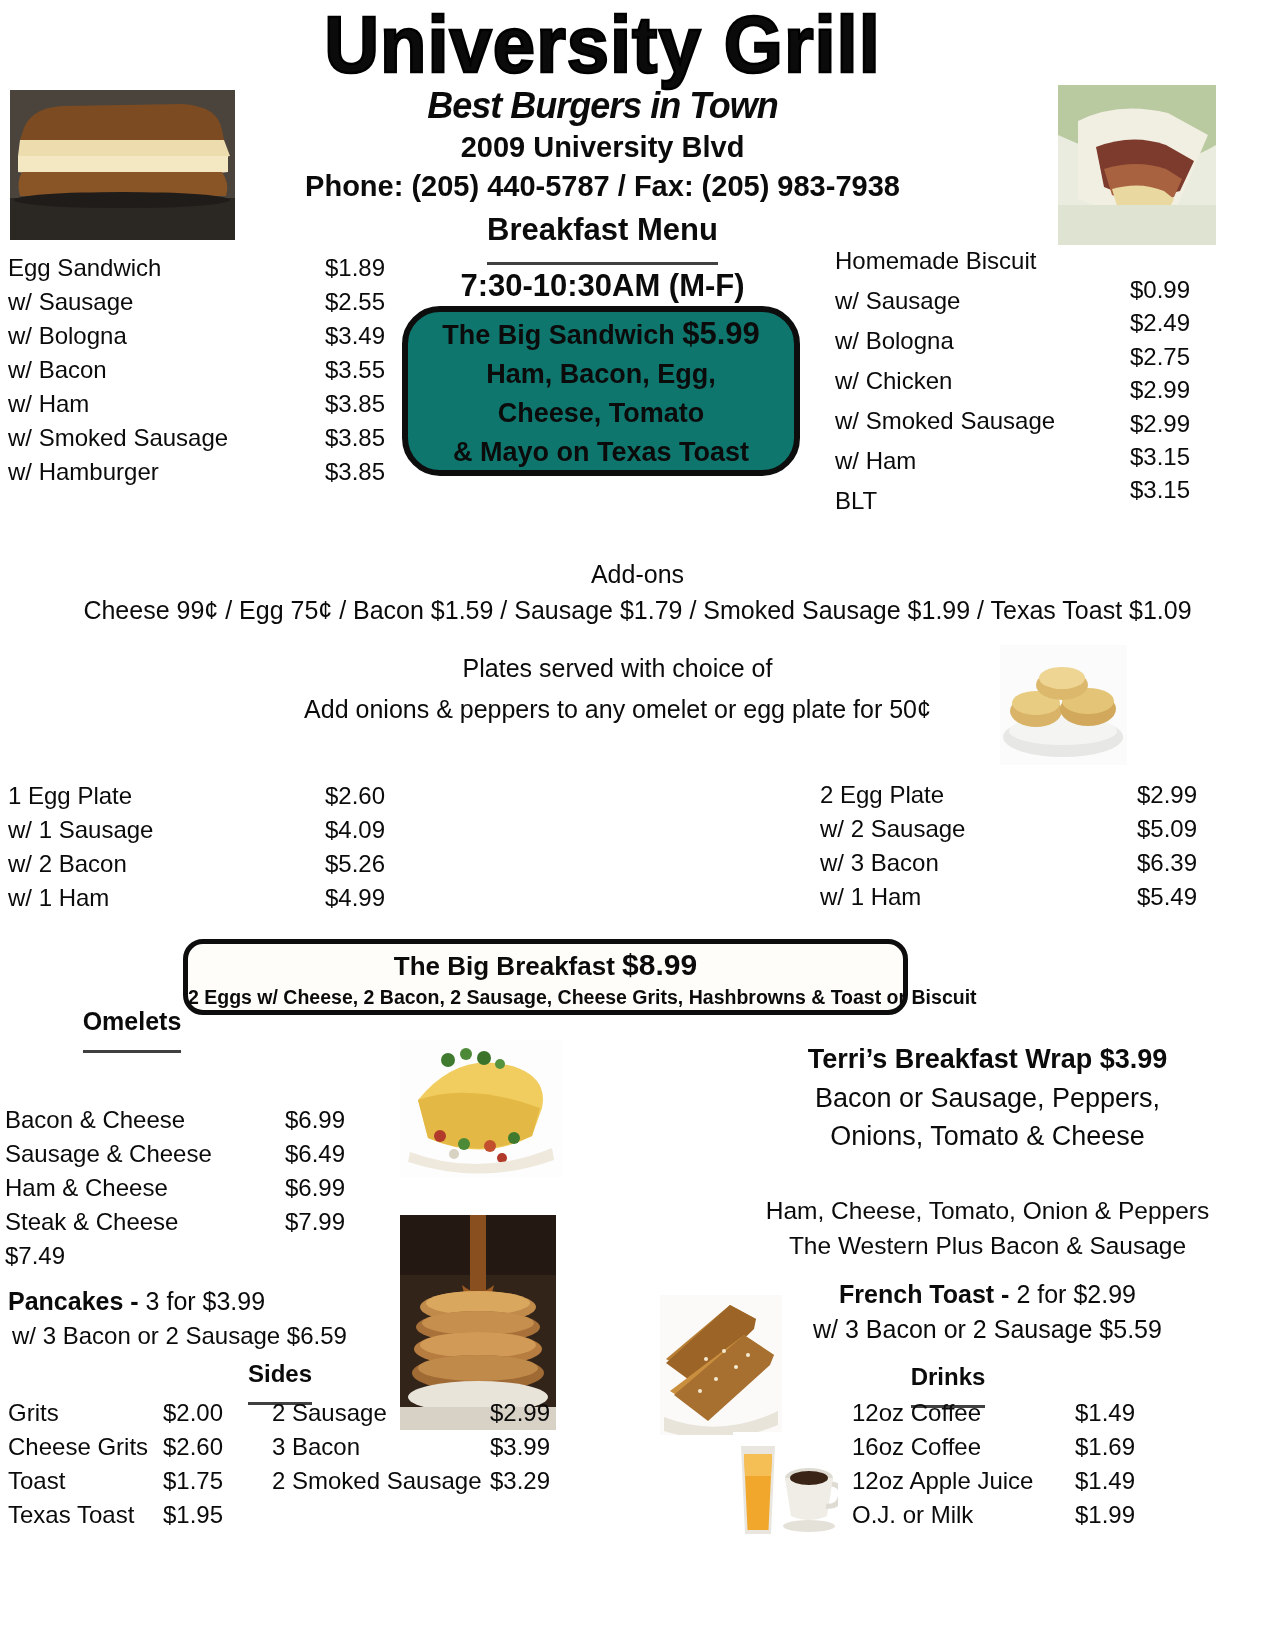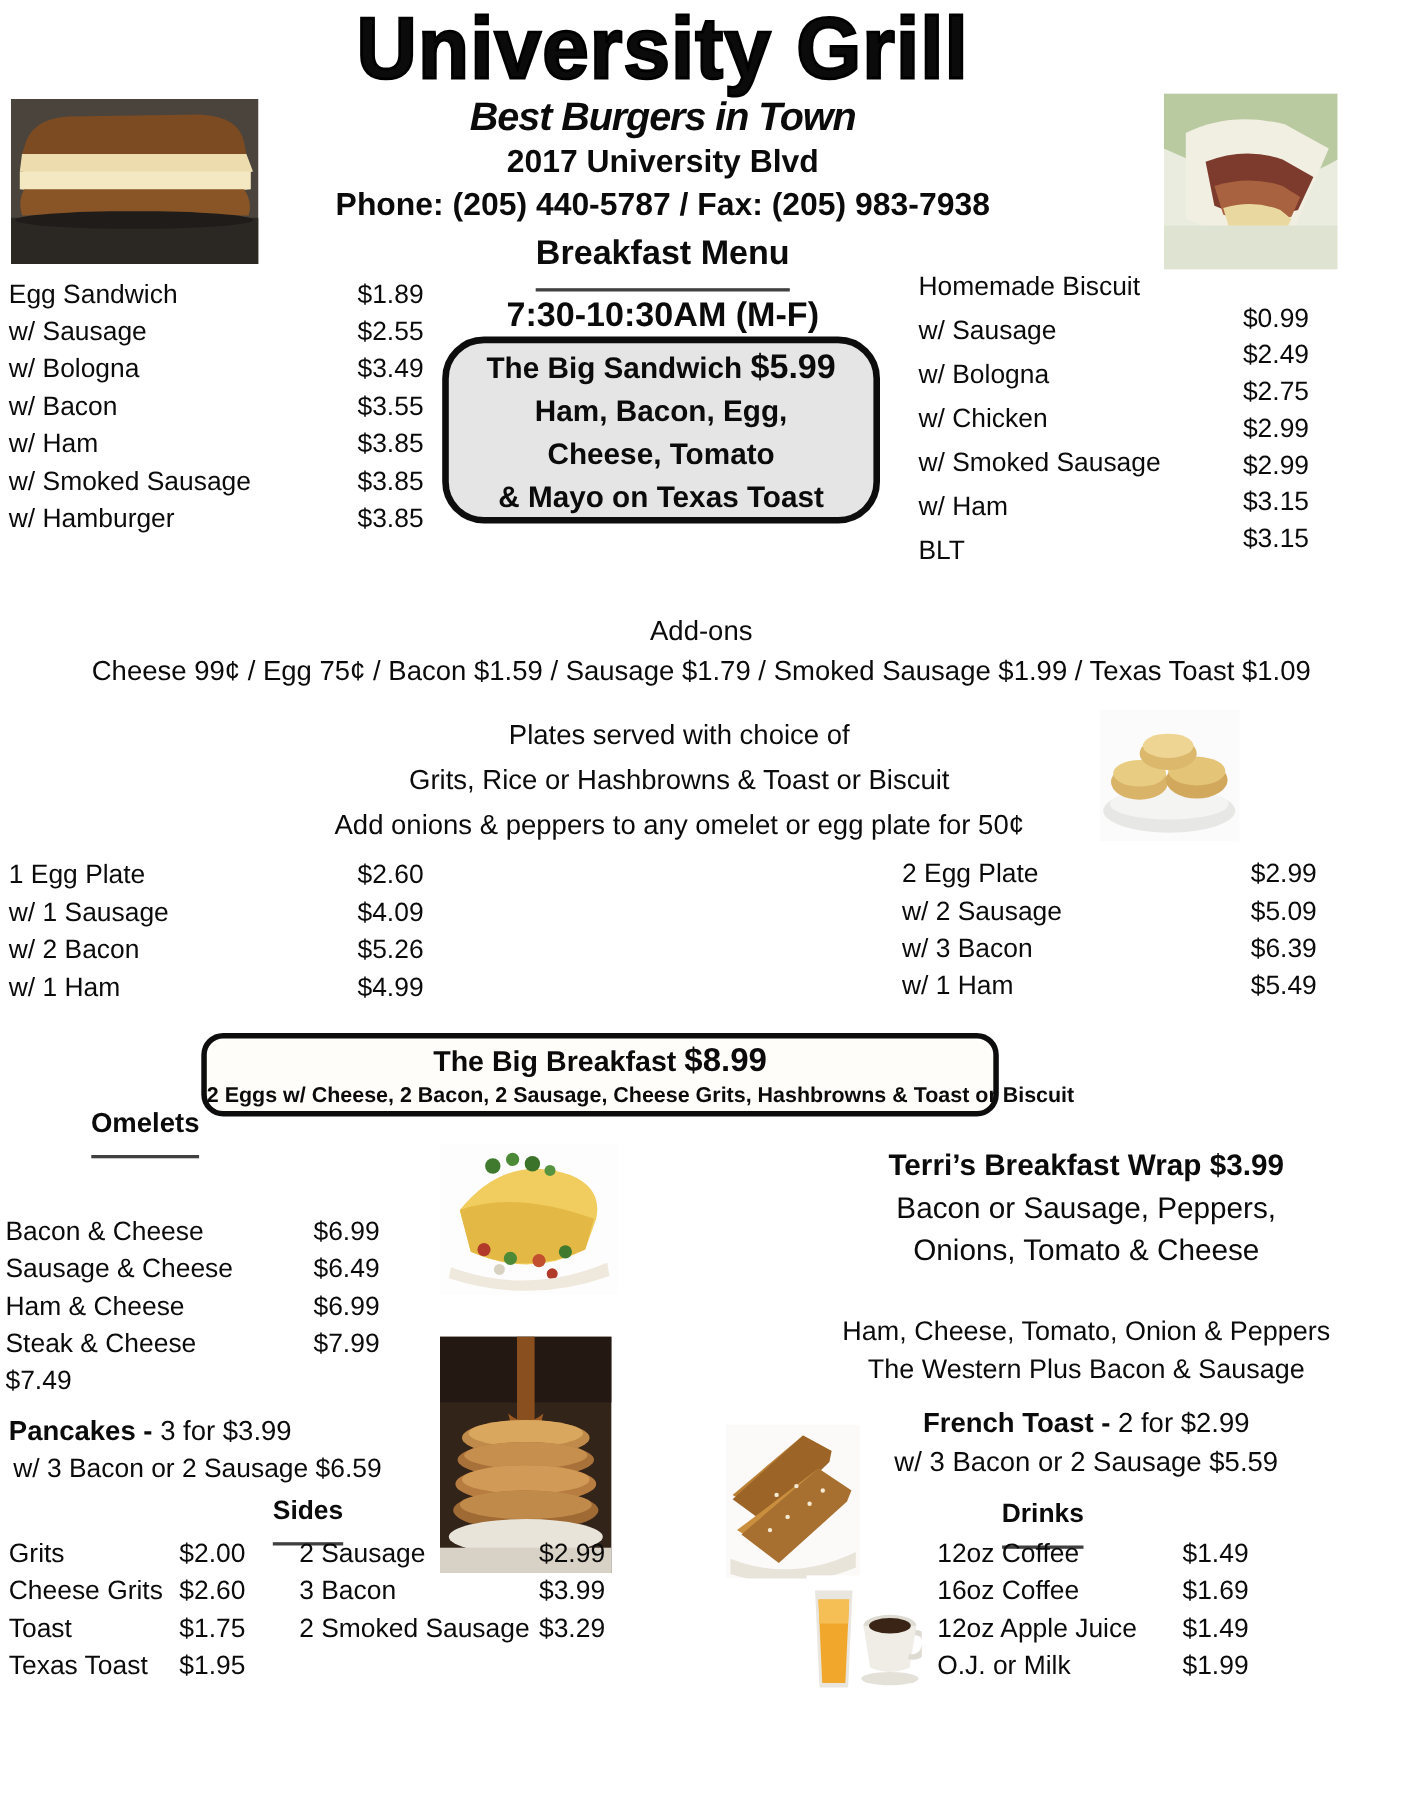--- a/index.html
+++ b/index.html
@@ -34,42 +34,42 @@
   .list .item{flex:1;white-space:nowrap;}
   .list .price{width:68px;text-align:left;white-space:nowrap;}
   
   .bisc-labels{font-size:24px;line-height:40px;white-space:nowrap;}
   .bisc-prices{font-size:24px;line-height:33.4px;text-align:right;white-space:nowrap;}
   
   .feature-box{
     box-sizing:border-box;
     border:6px solid #0d0d0d;
     border-radius:38px;
-    background:#e5e5e5;
+    background:#0f766e;
     text-align:center;
   }
   .bb-box{
     box-sizing:border-box;
     border:5px solid #0d0d0d;
     border-radius:20px;
     background:#fffdfa;
     text-align:center;
   }
   .fb-line{font-size:27px;line-height:39px;font-weight:bold;white-space:nowrap;}
   .fb-price{font-size:31px;}
   .note{font-size:25px;line-height:41px;}
   svg{display:block;}
 </style>
 </head>
 <body>
 
 <div class="abs center" style="left:175px;top:2px;width:855px;">
   <div class="brand">University Grill</div>
   <div class="tagline">Best Burgers in Town</div>
-  <div class="address">2017 University Blvd</div>
+  <div class="address">2009 University Blvd</div>
   <div class="phone">Phone: (205) 440-5787 / Fax: (205) 983-7938</div>
   <div class="menu-title"><span class="u">Breakfast Menu</span></div>
   <div class="hours">7:30-10:30AM (M-F)</div>
 </div>
 
 <div class="abs" style="left:10px;top:90px;">
   <svg width="225" height="150" viewBox="0 0 225 150">
     <rect width="225" height="150" fill="#4a443c"></rect>
     <rect x="0" y="108" width="225" height="42" fill="#2b2723"></rect>
     <path d="M12 44 q6 -26 40 -28 l120 -2 q36 2 40 26 l2 10 H10 Z" fill="#7c4b22"></path>
@@ -147,21 +147,20 @@
   <div>$2.99</div>
   <div>$3.15</div>
   <div>$3.15</div>
 </div>
 
 <div class="abs center" style="left:10px;top:558px;width:1255px;font-size:25px;line-height:32px;">Add-ons</div>
 <div class="abs center" style="left:10px;top:594px;width:1255px;font-size:25px;line-height:32px;white-space:nowrap;">Cheese 99¢ / Egg 75¢ / Bacon $1.59 / Sausage $1.79 / Smoked Sausage $1.99 / Texas Toast $1.09</div>
 
 <div class="abs center note" style="left:150px;top:648px;width:935px;">
   <div>Plates served with choice of</div>
-  <div>Grits, Rice or Hashbrowns &amp; Toast or Biscuit</div>
   <div>Add onions &amp; peppers to any omelet or egg plate for 50¢</div>
 </div>
 
 <div class="abs" style="left:1000px;top:645px;">
   <svg width="127" height="120" viewBox="0 0 127 120">
     <rect width="127" height="120" fill="#fbfbfb"></rect>
     <ellipse cx="63" cy="92" rx="60" ry="20" fill="#e7e7e5"></ellipse>
     <ellipse cx="63" cy="86" rx="54" ry="14" fill="#f4f4f2"></ellipse>
     <ellipse cx="36" cy="66" rx="26" ry="16" fill="#d9b468"></ellipse>
     <ellipse cx="36" cy="58" rx="24" ry="12" fill="#e8cc82"></ellipse>

